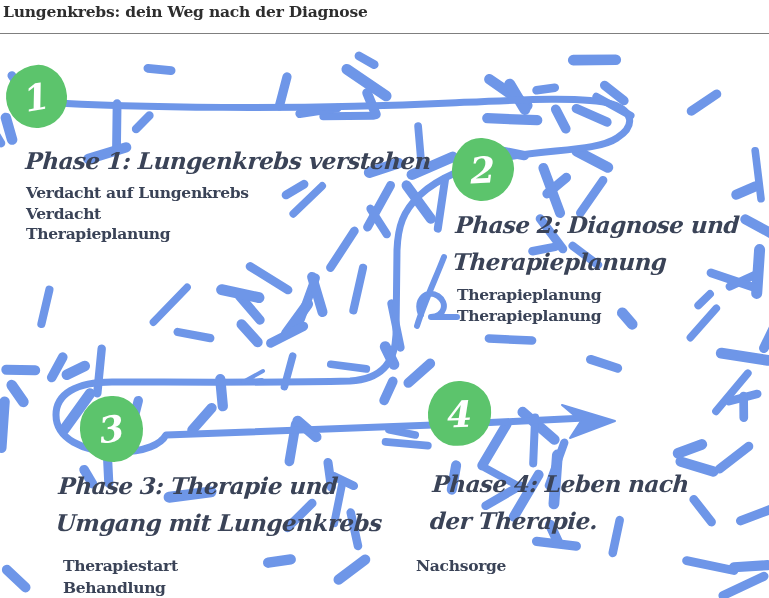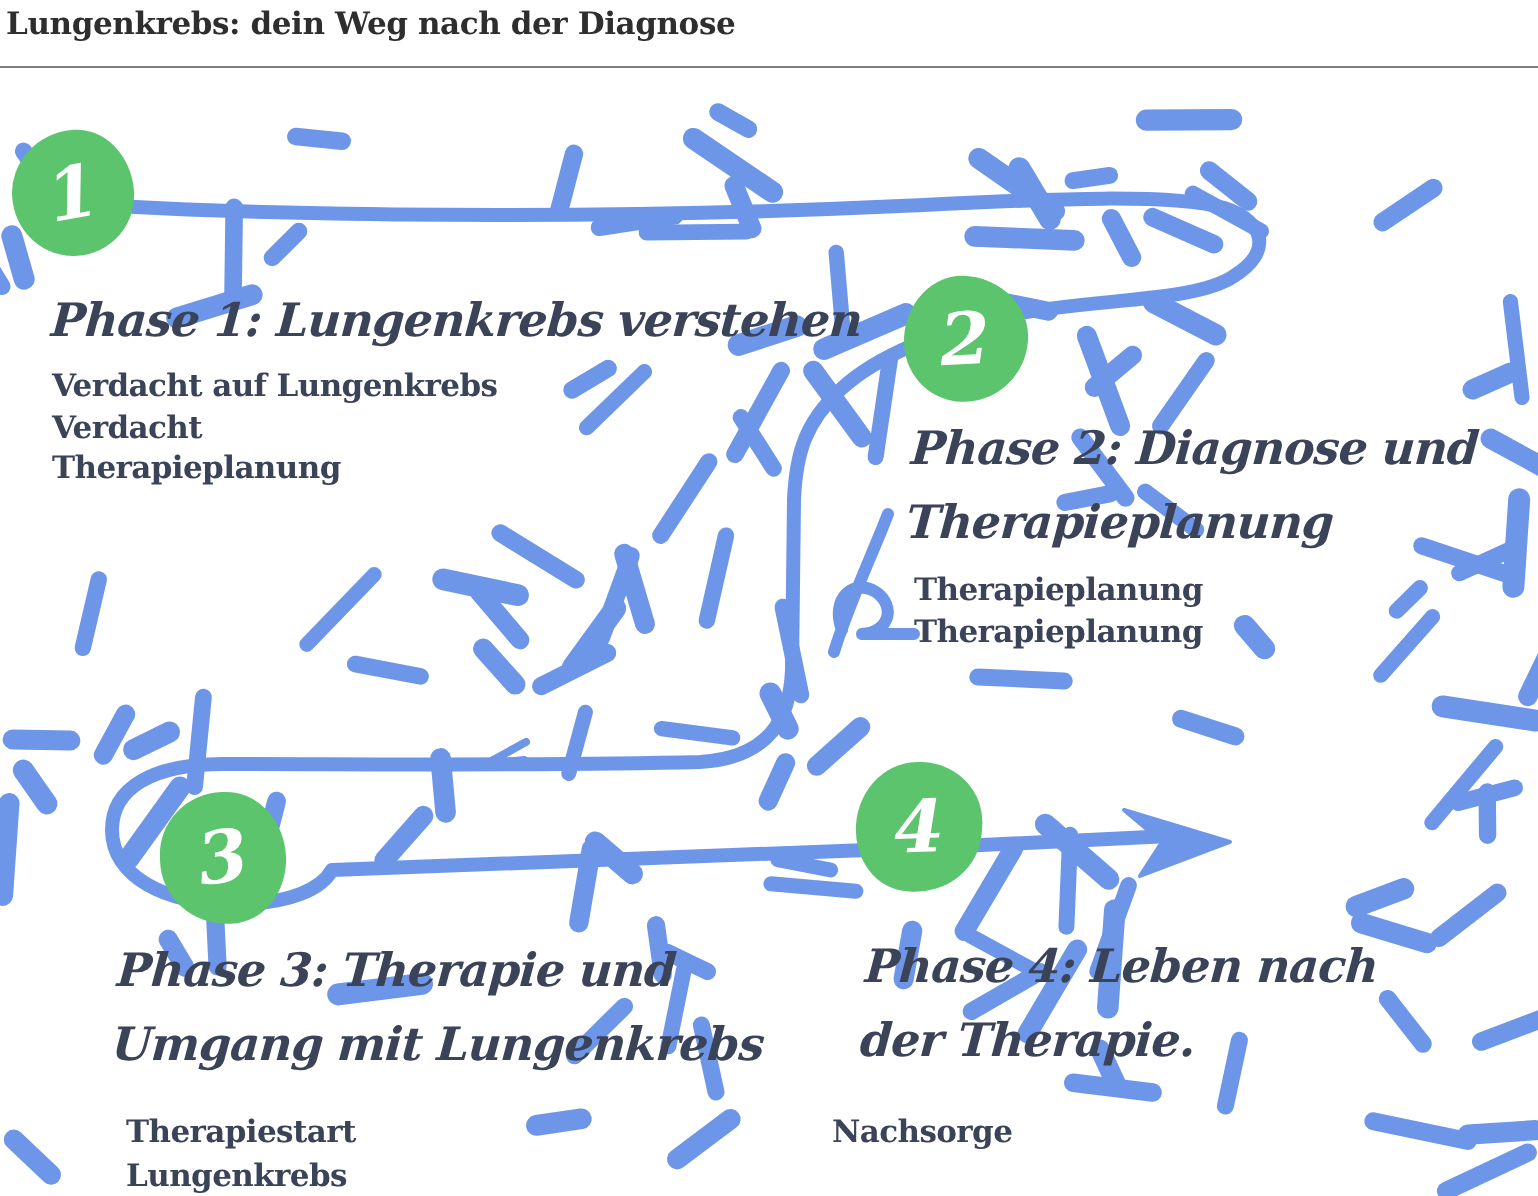--- a/index.html
+++ b/index.html
@@ -246,21 +246,21 @@
     <div>Therapieplanung</div>
     <div>Therapieplanung</div>
   </div>
 
   <div class="phase-heading h3">
     <span class="hline">Phase 3: Therapie und</span>
     <span class="hline">Umgang mit Lungenkrebs</span>
   </div>
   <div class="phase-list l3">
     <div>Therapiestart</div>
-    <div>Lungenkrebs</div>
+    <div>Behandlung</div>
   </div>
 
   <div class="phase-heading h4">
     <span class="hline">Phase 4: Leben nach</span>
     <span class="hline">der Therapie.</span>
   </div>
   <div class="phase-list l4">
     <div>Nachsorge</div>
   </div>
 

